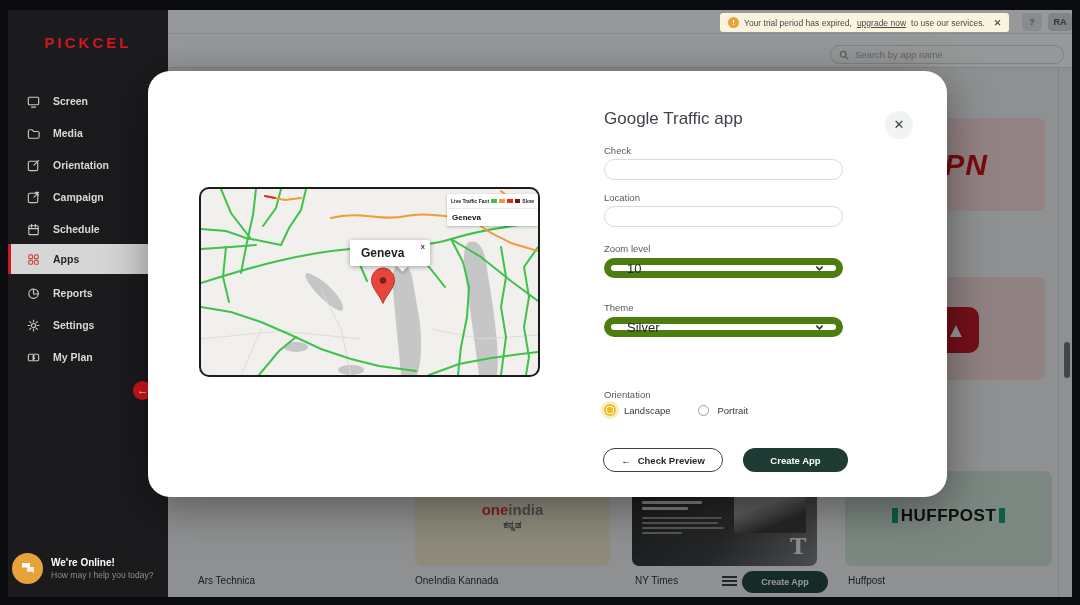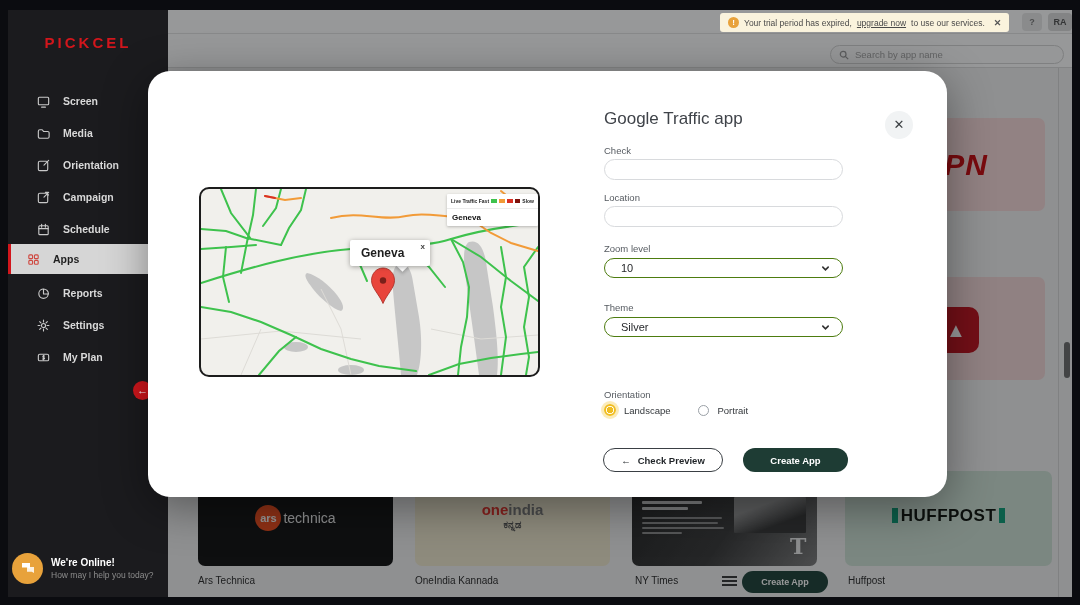--- a/index.html
+++ b/index.html
@@ -5,21 +5,21 @@
   * { margin:0; padding:0; box-sizing:border-box; }
   body { font-family:"Liberation Sans", sans-serif; background:#000; }
   .screen { position:relative; width:1080px; height:605px; background:#0b0c10; overflow:hidden; }
   .app { position:absolute; left:8px; top:10px; width:1064px; height:587px; background:#efefef; overflow:hidden; }
 
   
   .sidebar { position:absolute; left:0; top:0; width:160px; height:587px; background:#1b1b1e; z-index:10; }
   .logo { position:absolute; top:24px; left:0; width:160px; text-align:center;
           font-size:15px; font-weight:700; letter-spacing:3px; color:#d2161c; }
   .nav-item { position:absolute; left:0; width:160px; height:30px; display:flex; align-items:center;
-              gap:12px; padding-left:28px; color:#d9d9d9; font-size:10.5px; font-weight:600; cursor:pointer; }
+              gap:12px; padding-left:18px; color:#d9d9d9; font-size:10.5px; font-weight:600; cursor:pointer; }
   .nav-item svg { width:15px; height:15px; stroke:#c9c9c9; fill:none; stroke-width:1.2; stroke-linecap:round; stroke-linejoin:round; flex:0 0 auto; }
   .nav-item.active { background:#d6d6d6; color:#1f1f1f; border-left:3px solid #d2161c; padding-left:15px; }
   .nav-item.active svg { stroke:#cf4840; }
   .collapse-btn { position:absolute; left:125px; top:371px; width:19px; height:19px; border-radius:50%;
                   background:#d2161c; color:#fff; border:none; font-size:11px; line-height:17px; text-align:center;
                   z-index:40; cursor:pointer; padding:0; }
   .chat { position:absolute; left:4px; top:541px; width:156px; height:34px; display:flex; align-items:center; gap:8px; z-index:40; cursor:pointer; }
   .chat-bubble { width:31px; height:31px; border-radius:50%; background:#e8a23b; display:flex; align-items:center; justify-content:center; flex:0 0 auto; }
   .chat-bubble svg { width:16px; height:16px; fill:#fff; }
   .chat-title { font-size:10px; font-weight:700; color:#fff; }
@@ -86,22 +86,22 @@
 
   
   .modal { position:absolute; left:140px; top:61px; width:799px; height:426px; background:#fff; border-radius:22px;
            box-shadow:0 10px 45px rgba(0,0,0,0.4); z-index:50; }
   .modal-title { position:absolute; left:456px; top:38px; font-size:17px; color:#3f4349; }
   .modal-close { position:absolute; left:737px; top:40px; width:28px; height:28px; border-radius:50%; border:none;
                  background:#f1f3f4; color:#3c4043; font-size:13px; cursor:pointer; line-height:26px; text-align:center; }
   .field-label { position:absolute; left:456px; font-size:9.5px; color:#565b61; }
   .text-input { position:absolute; left:456px; width:239px; height:21px; border:1px solid #d8dadd; border-radius:11px;
                 background:#fff; padding:0 12px; font-size:9.5px; color:#333; outline:none; font-family:"Liberation Sans", sans-serif; }
-  .select { position:absolute; left:456px; width:239px; height:20px; border:1px solid #4d7c0f; border-radius:10px;
-            background:#fff; display:flex; align-items:center; padding:0 12px 0 16px; font-size:11px; color:#26282b; cursor:pointer; }
+  .select { position:absolute; left:456px; width:239px; height:20px; border:7px solid #4d7c0f; border-radius:10px;
+            background:#fff; display:flex; align-items:center; padding:0 12px 0 16px; font-size:13px; color:#26282b; cursor:pointer; }
   .select .chev { margin-left:auto; width:9px; height:9px; stroke:#333; fill:none; stroke-width:1.8; stroke-linecap:round; }
   .radio-row { position:absolute; left:456px; top:333px; display:flex; align-items:center; gap:28px; }
   .radio-opt { display:flex; align-items:center; gap:8px; font-size:9.5px; color:#33373b; cursor:pointer; }
   .radio-dot { width:12px; height:12px; border-radius:50%; }
   .radio-dot.sel { border:2px solid #f0bd1f; background:radial-gradient(circle, #f0bd1f 0 3px, #fff 3.5px);
                    box-shadow:0 0 0 3px rgba(244,198,54,0.35); }
   .radio-dot.unsel { border:1.5px solid #9aa0a6; background:#fff; width:11px; height:11px; }
   .btn-outline { position:absolute; left:455px; top:377px; width:120px; height:24px; border:1.2px solid #3a3f44; border-radius:13px;
                  background:#fff; color:#1f2327; font-size:9.5px; font-weight:700; cursor:pointer;
                  display:flex; align-items:center; justify-content:center; gap:7px; }
@@ -221,26 +221,20 @@
   </div>
 
   <main class="content">
     <div class="tile espn-tile">
       <span class="espn-logo">ESPN</span>
     </div>
     <div class="tile rednews-tile">
       <span class="rednews-logo">▲</span>
     </div>
 
-    <div class="tile ars-tile">
-      <div class="ars-row">
-        <span class="ars-circle">ars</span>
-        <span class="ars-word">technica</span>
-      </div>
-    </div>
 
     <div class="tile oneindia-tile">
       <div class="oi-line1"><span class="oi-one">one</span><span>india</span></div>
       <div class="oi-line2">ಕನ್ನಡ</div>
     </div>
 
     <div class="tile nyt-tile">
       <div class="nyt-bar" style="left:10px;top:30px;width:60px"></div>
       <div class="nyt-bar" style="left:10px;top:36px;width:46px"></div>
       <div class="nyt-bar" style="left:10px;top:46px;width:80px;height:2px;background:#8f8f8f"></div>

